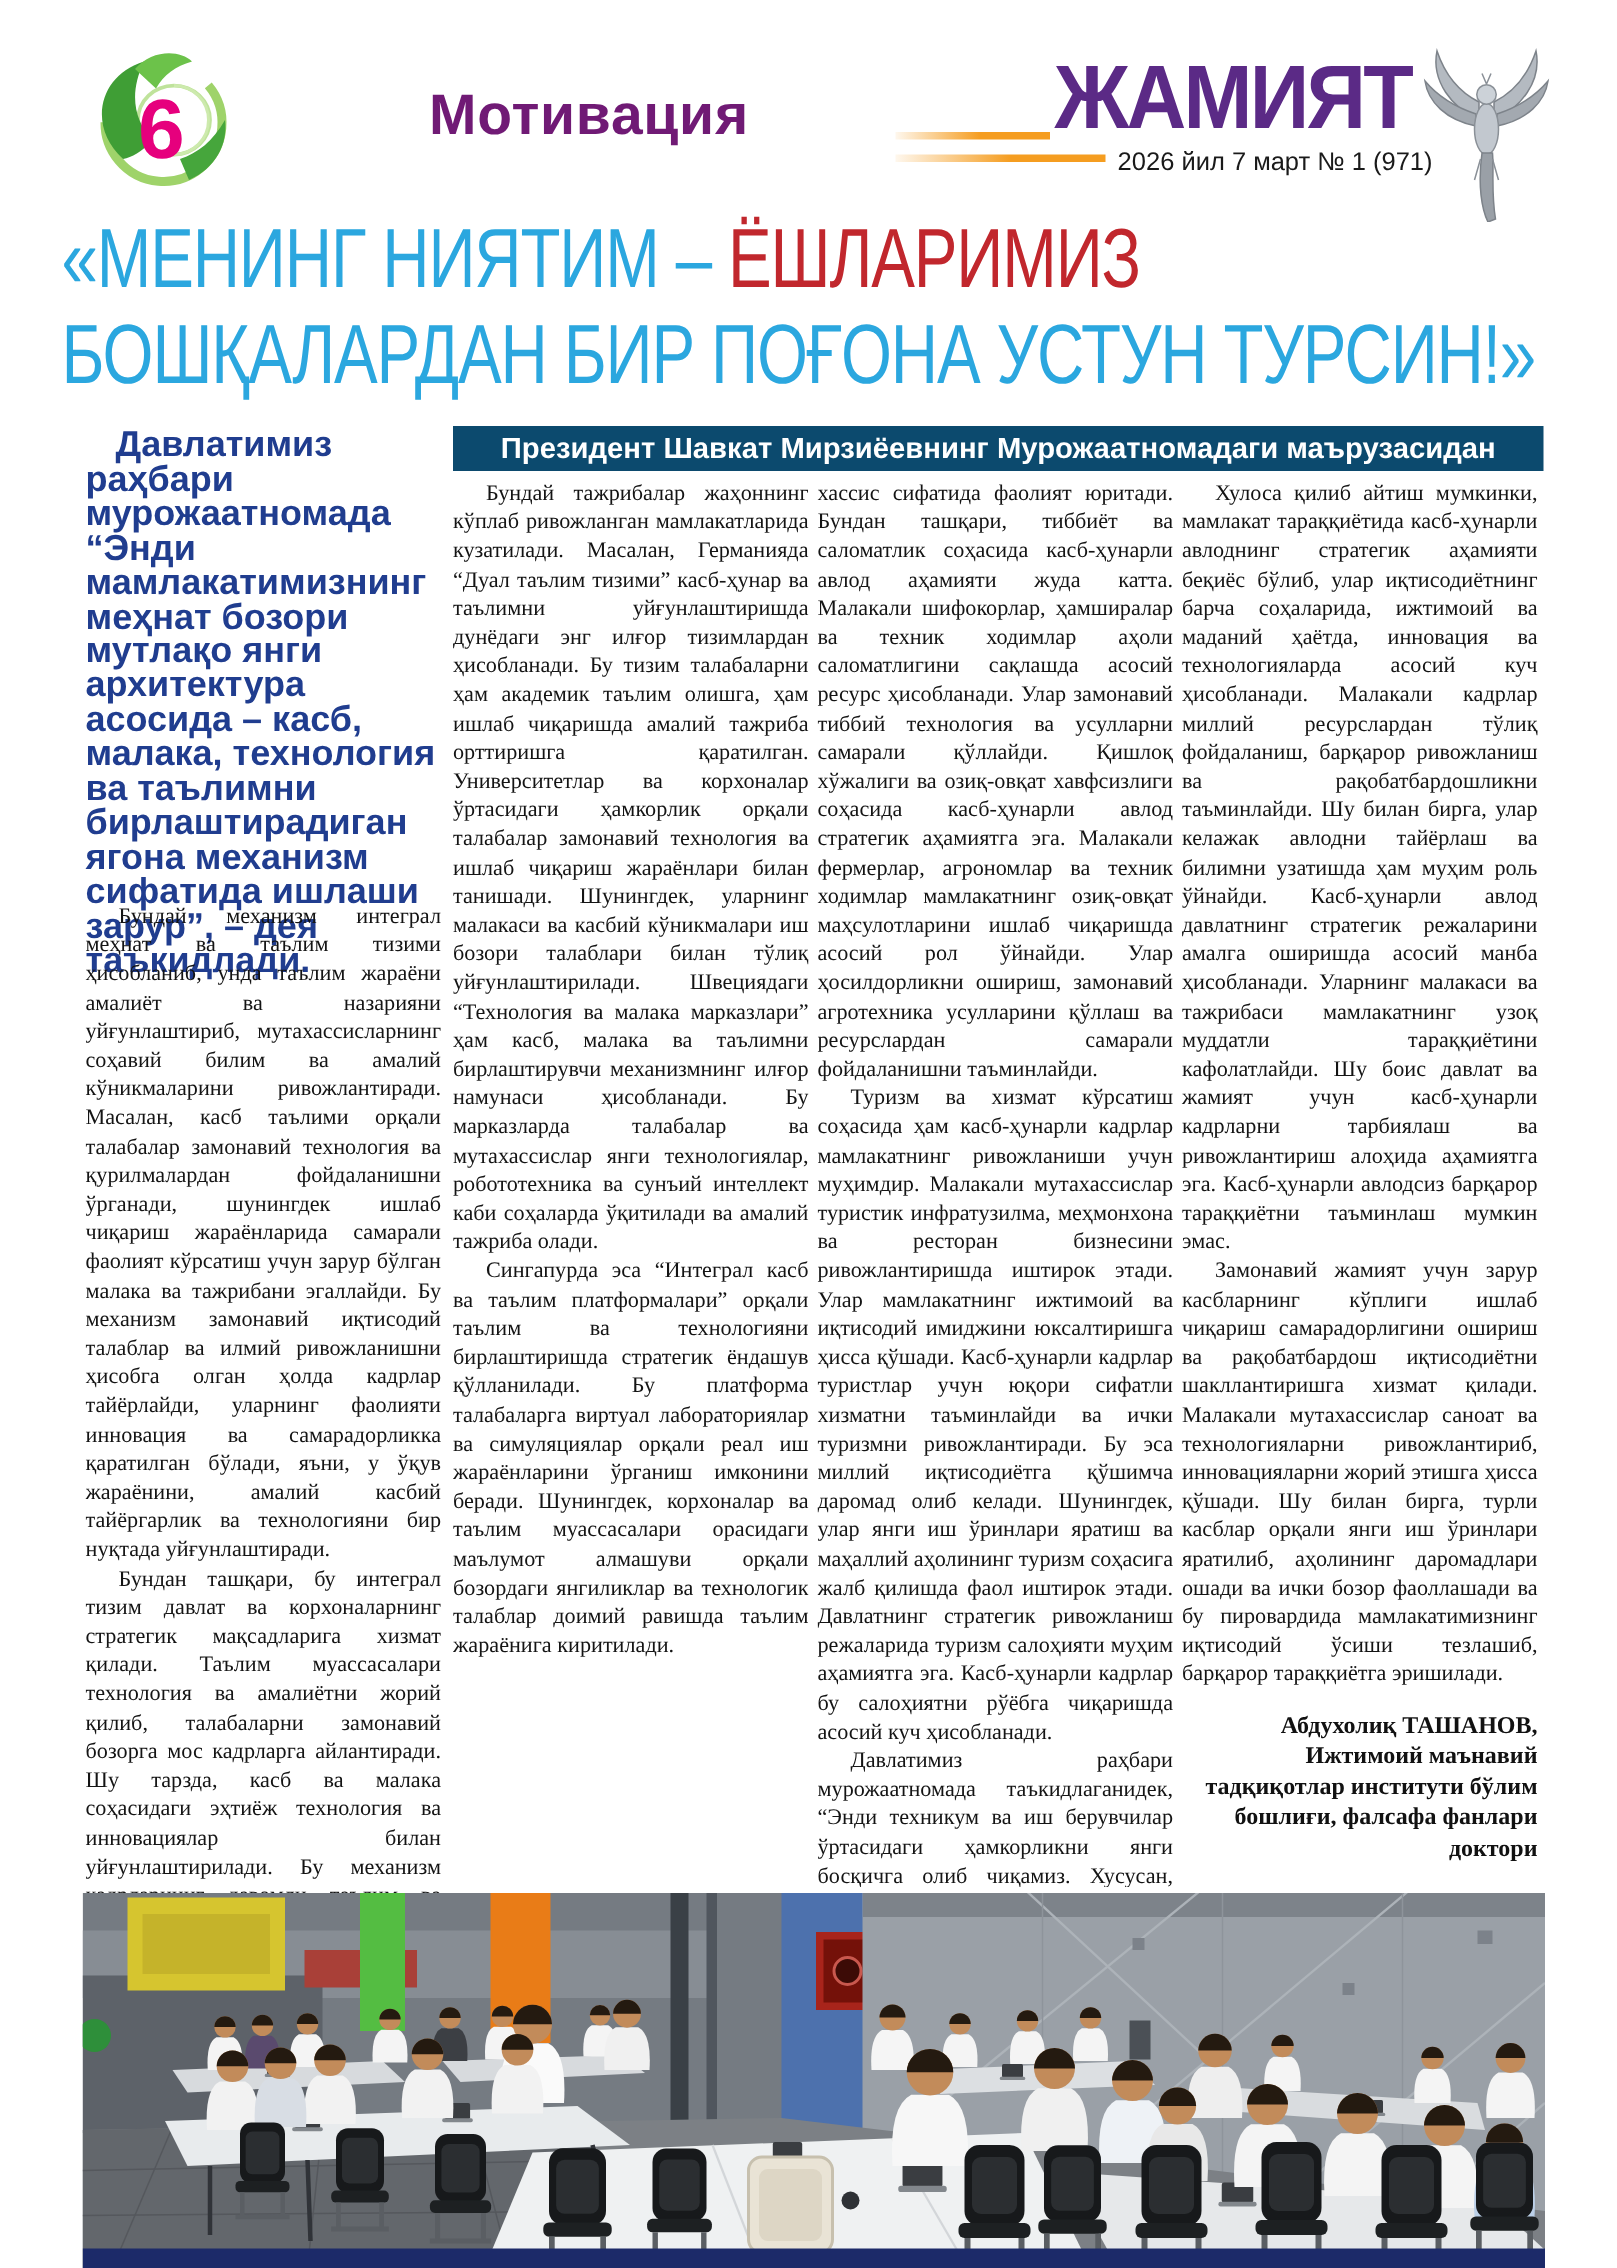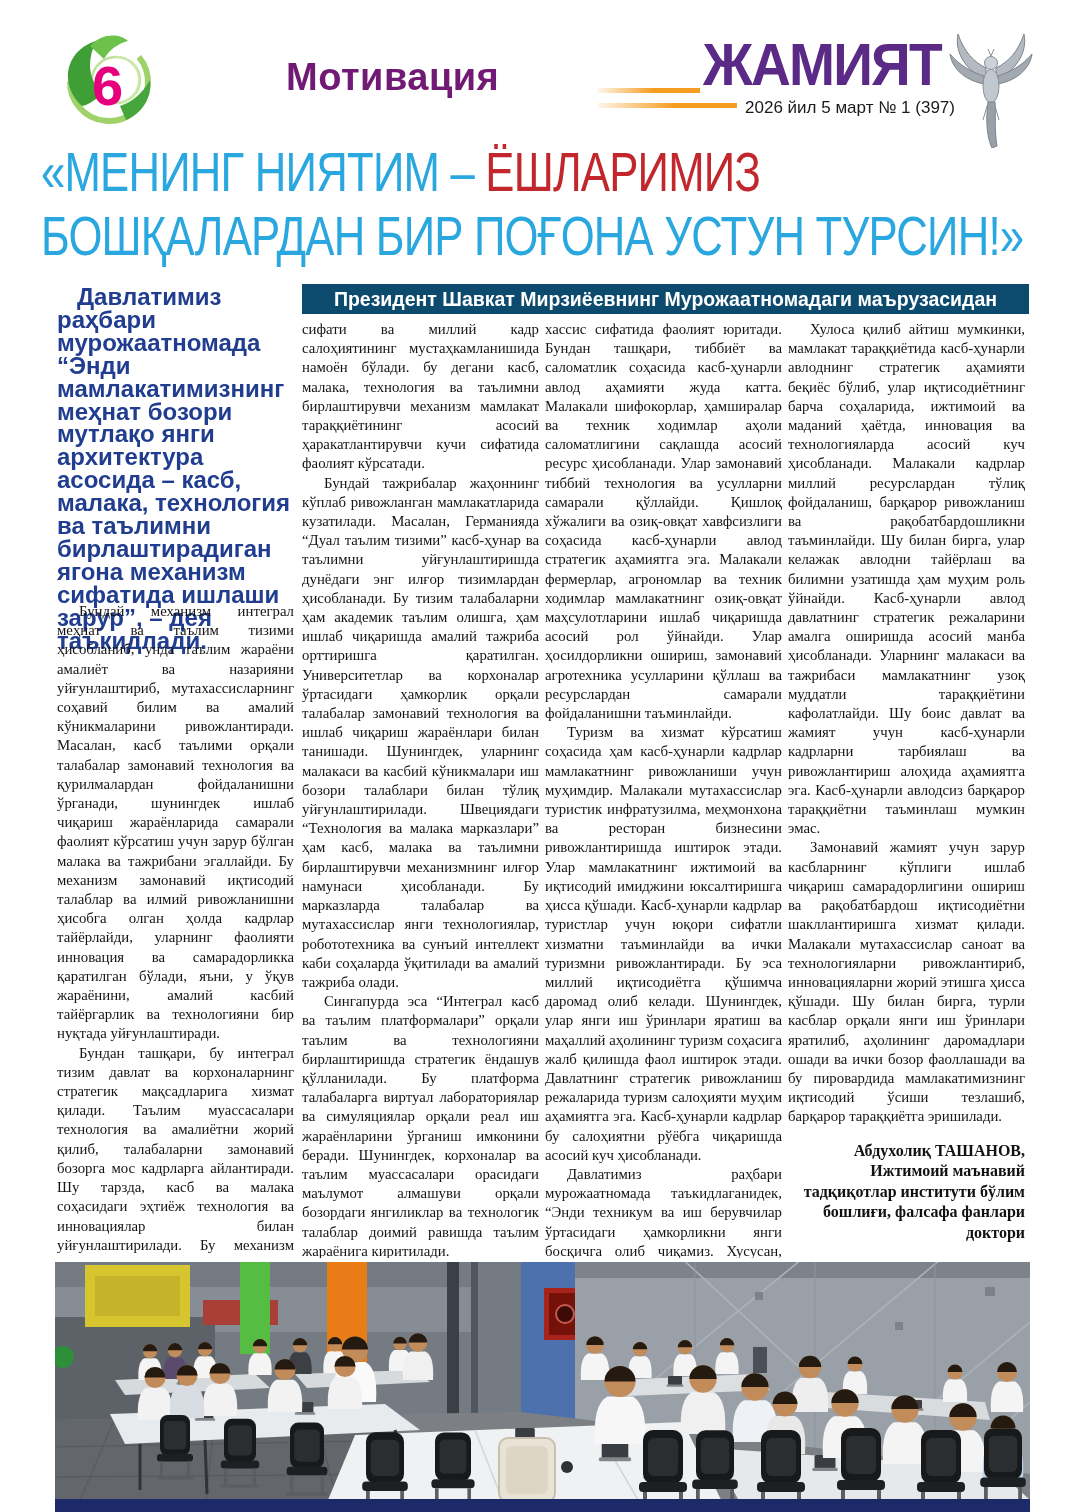--- a/index.html
+++ b/index.html
@@ -56,21 +56,21 @@
     <path d="M66,88 C84,80 92,64 90,48 C82,62 72,70 60,74 Z" fill="#46a63c"></path>
     <text x="32" y="73" font-family="Liberation Sans, sans-serif" font-size="56" font-weight="bold" fill="#e6007d">6</text>
   </svg>
 
   <div class="section-label">Мотивация</div>
 
   <div class="orange-rule rule1"></div>
   <div class="orange-rule rule2"></div>
 
   <div class="masthead">ЖАМИЯТ</div>
-  <div class="dateline">2026 йил 5 март № 1 (397)</div>
+  <div class="dateline">2026 йил 7 март № 1 (971)</div>
 
   <svg class="bird" viewBox="0 0 86 120">
     <g stroke="#7d838a" stroke-width="1" fill="#b4bac1">
       <path d="M38,52 C20,44 6,26 10,6 C16,24 26,34 38,40 Z"></path>
       <path d="M36,56 C16,52 4,40 2,26 C12,38 24,44 36,48 Z" fill="#a3a9b0"></path>
       <path d="M48,52 C66,44 80,26 76,6 C70,24 60,34 48,40 Z"></path>
       <path d="M50,56 C70,52 82,40 84,26 C74,38 62,44 50,48 Z" fill="#a3a9b0"></path>
     </g>
     <ellipse cx="43" cy="58" rx="8" ry="17" fill="#c2c8cf" stroke="#8a9097"></ellipse>
     <circle cx="43" cy="35" r="6.5" fill="#ccd2d8" stroke="#8a9097"></circle>
@@ -87,21 +87,20 @@
 
 <div class="lead">Давлатимиз раҳбари мурожаатномада “Энди мамлакатимизнинг меҳнат бозори мутлақо янги архитектура асосида – касб, малака, технология ва таълимни бирлаштирадиган ягона механизм сифатида ишлаши зарур”, – дея таъкидлади.</div>
 <div class="banner">Президент Шавкат Мирзиёевнинг Мурожаатномадаги маърузасидан</div>
 
 <div id="col1" class="bodycol">
   <p class="ind">Бундай механизм интеграл меҳнат ва таълим тизими ҳисобланиб, унда таълим жараёни амалиёт ва назарияни уйғунлаштириб, мутахассисларнинг соҳавий билим ва амалий кўникмаларини ривожлантиради. Масалан, касб таълими орқали талабалар замонавий технология ва қурилмалардан фойдаланишни ўрганади, шунингдек ишлаб чиқариш жараёнларида самарали фаолият кўрсатиш учун зарур бўлган малака ва тажрибани эгаллайди. Бу механизм замонавий иқтисодий талаблар ва илмий ривожланишни ҳисобга олган ҳолда кадрлар тайёрлайди, уларнинг фаолияти инновация ва самарадорликка қаратилган бўлади, яъни, у ўқув жараёнини, амалий касбий тайёргарлик ва технологияни бир нуқтада уйғунлаштиради.</p>
   <p class="ind">Бундан ташқари, бу интеграл тизим давлат ва корхоналарнинг стратегик мақсадларига хизмат қилади. Таълим муассасалари технология ва амалиётни жорий қилиб, талабаларни замонавий бозорга мос кадрларга айлантиради. Шу тарзда, касб ва малака соҳасидаги эҳтиёж технология ва инновациялар билан уйғунлаштирилади. Бу механизм кадрларнинг давомли таълим ва қайта тайёргарликдан ўтишини ҳам таъминлайди, бу эса иқтисодий ва ижтимоий барқарорлик учун муҳимдир. Бундай механизмнинг натижасиаввало, иқтисодий самарадорлик, ишлаб чиқариш</p>
 </div>
 
 <div id="col2" class="bodycol">
-  <p>сифати ва миллий кадр салоҳиятининг мустаҳкамланишида намоён бўлади. бу дегани касб, малака, технология ва таълимни бирлаштирувчи механизм мамлакат тараққиётининг асосий ҳаракатлантирувчи кучи сифатида фаолият кўрсатади.</p>
   <p class="ind">Бундай тажрибалар жаҳоннинг кўплаб ривожланган мамлакатларида кузатилади. Масалан, Германияда “Дуал таълим тизими” касб-ҳунар ва таълимни уйғунлаштиришда дунёдаги энг илғор тизимлардан ҳисобланади. Бу тизим талабаларни ҳам академик таълим олишга, ҳам ишлаб чиқаришда амалий тажриба орттиришга қаратилган. Университетлар ва корхоналар ўртасидаги ҳамкорлик орқали талабалар замонавий технология ва ишлаб чиқариш жараёнлари билан танишади. Шунингдек, уларнинг малакаси ва касбий кўникмалари иш бозори талаблари билан тўлиқ уйғунлаштирилади. Швециядаги “Технология ва малака марказлари” ҳам касб, малака ва таълимни бирлаштирувчи механизмнинг илғор намунаси ҳисобланади. Бу марказларда талабалар ва мутахассислар янги технологиялар, робототехника ва сунъий интеллект каби соҳаларда ўқитилади ва амалий тажриба олади.</p>
   <p class="ind">Сингапурда эса “Интеграл касб ва таълим платформалари” орқали таълим ва технологияни бирлаштиришда стратегик ёндашув қўлланилади. Бу платформа талабаларга виртуал лабораториялар ва симуляциялар орқали реал иш жараёнларини ўрганиш имконини беради. Шунингдек, корхоналар ва таълим муассасалари орасидаги маълумот алмашуви орқали бозордаги янгиликлар ва технологик талаблар доимий равишда таълим жараёнига киритилади.</p>
 
 </div>
 
 <div id="col3" class="bodycol">
   <p>хассис сифатида фаолият юритади. Бундан ташқари, тиббиёт ва саломатлик соҳасида касб-ҳунарли авлод аҳамияти жуда катта. Малакали шифокорлар, ҳамширалар ва техник ходимлар аҳоли саломатлигини сақлашда асосий ресурс ҳисобланади. Улар замонавий тиббий технология ва усулларни самарали қўллайди. Қишлоқ хўжалиги ва озиқ-овқат хавфсизлиги соҳасида касб-ҳунарли авлод стратегик аҳамиятга эга. Малакали фермерлар, агрономлар ва техник ходимлар мамлакатнинг озиқ-овқат маҳсулотларини ишлаб чиқаришда асосий рол ўйнайди. Улар ҳосилдорликни ошириш, замонавий агротехника усулларини қўллаш ва ресурслардан самарали фойдаланишни таъминлайди.</p>
   <p class="ind">Туризм ва хизмат кўрсатиш соҳасида ҳам касб-ҳунарли кадрлар мамлакатнинг ривожланиши учун муҳимдир. Малакали мутахассислар туристик инфратузилма, меҳмонхона ва ресторан бизнесини ривожлантиришда иштирок этади. Улар мамлакатнинг ижтимоий ва иқтисодий имиджини юксалтиришга ҳисса қўшади. Касб-ҳунарли кадрлар туристлар учун юқори сифатли хизматни таъминлайди ва ички туризмни ривожлантиради. Бу эса миллий иқтисодиётга қўшимча даромад олиб келади. Шунингдек, улар янги иш ўринлари яратиш ва маҳаллий аҳолининг туризм соҳасига жалб қилишда фаол иштирок этади. Давлатнинг стратегик ривожланиш режаларида туризм салоҳияти муҳим аҳамиятга эга. Касб-ҳунарли кадрлар бу салоҳиятни рўёбга чиқаришда асосий куч ҳисобланади.</p>
   <p class="ind">Давлатимиз раҳбари мурожаатномада таъкидлаганидек, “Энди техникум ва иш берувчилар ўртасидаги ҳамкорликни янги босқичга олиб чиқамиз. Хусусан, “дуал таълим” асосида ўқитишни самарали ташкил қилган корхоналарга 7 йил муддатга 5 миллиард сўмгача имти-</p>
 </div>

